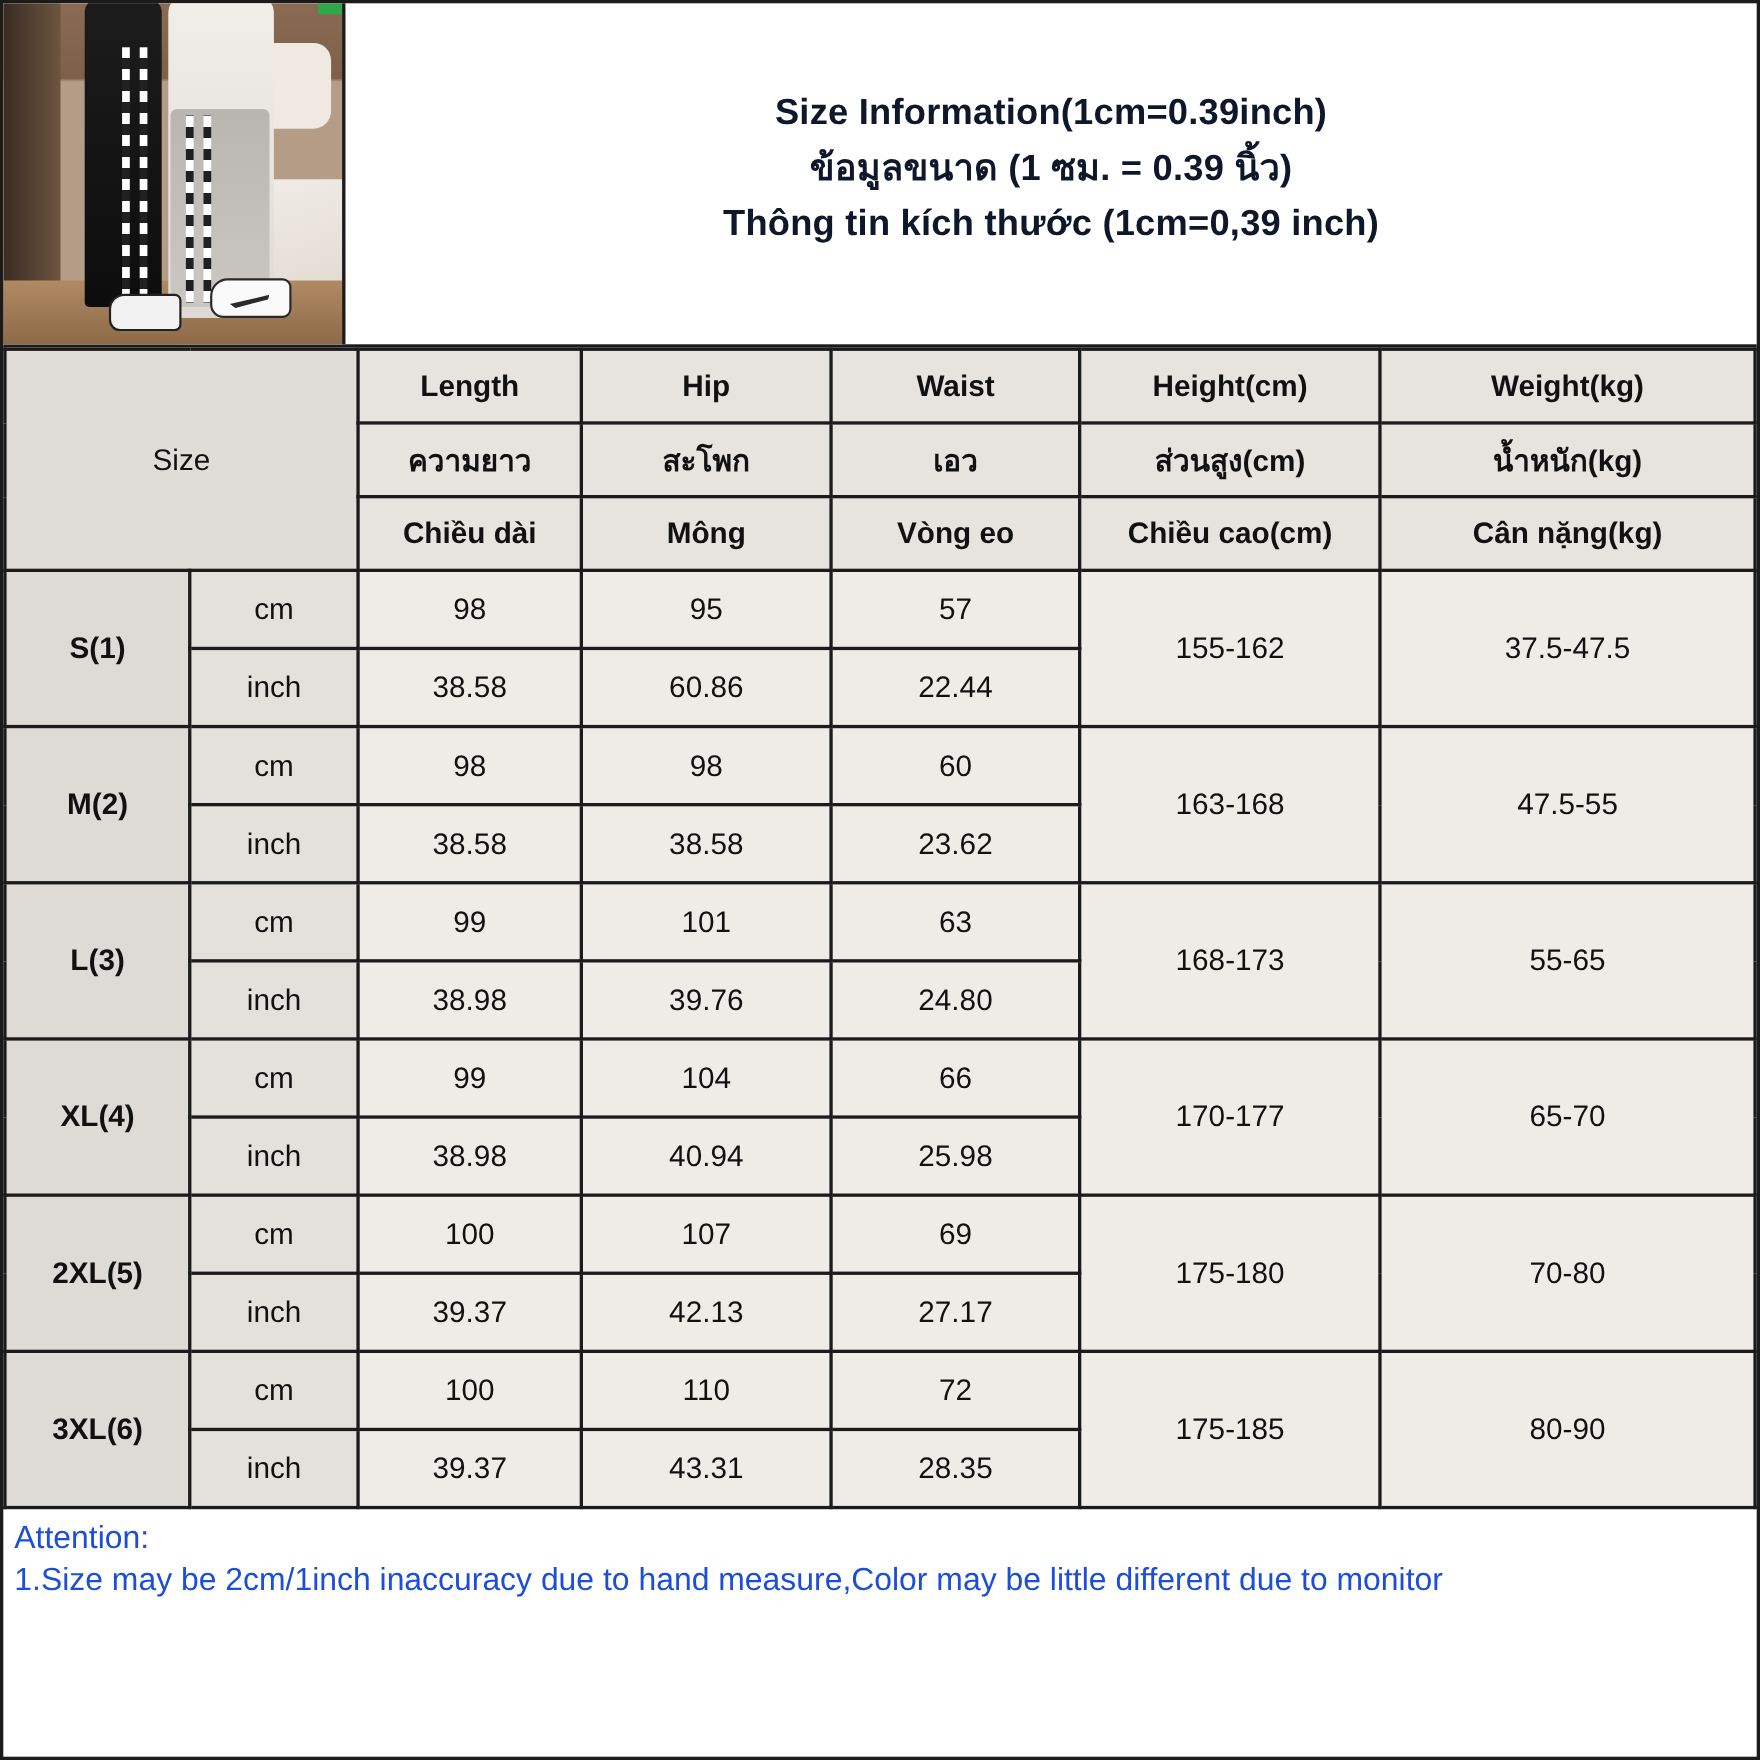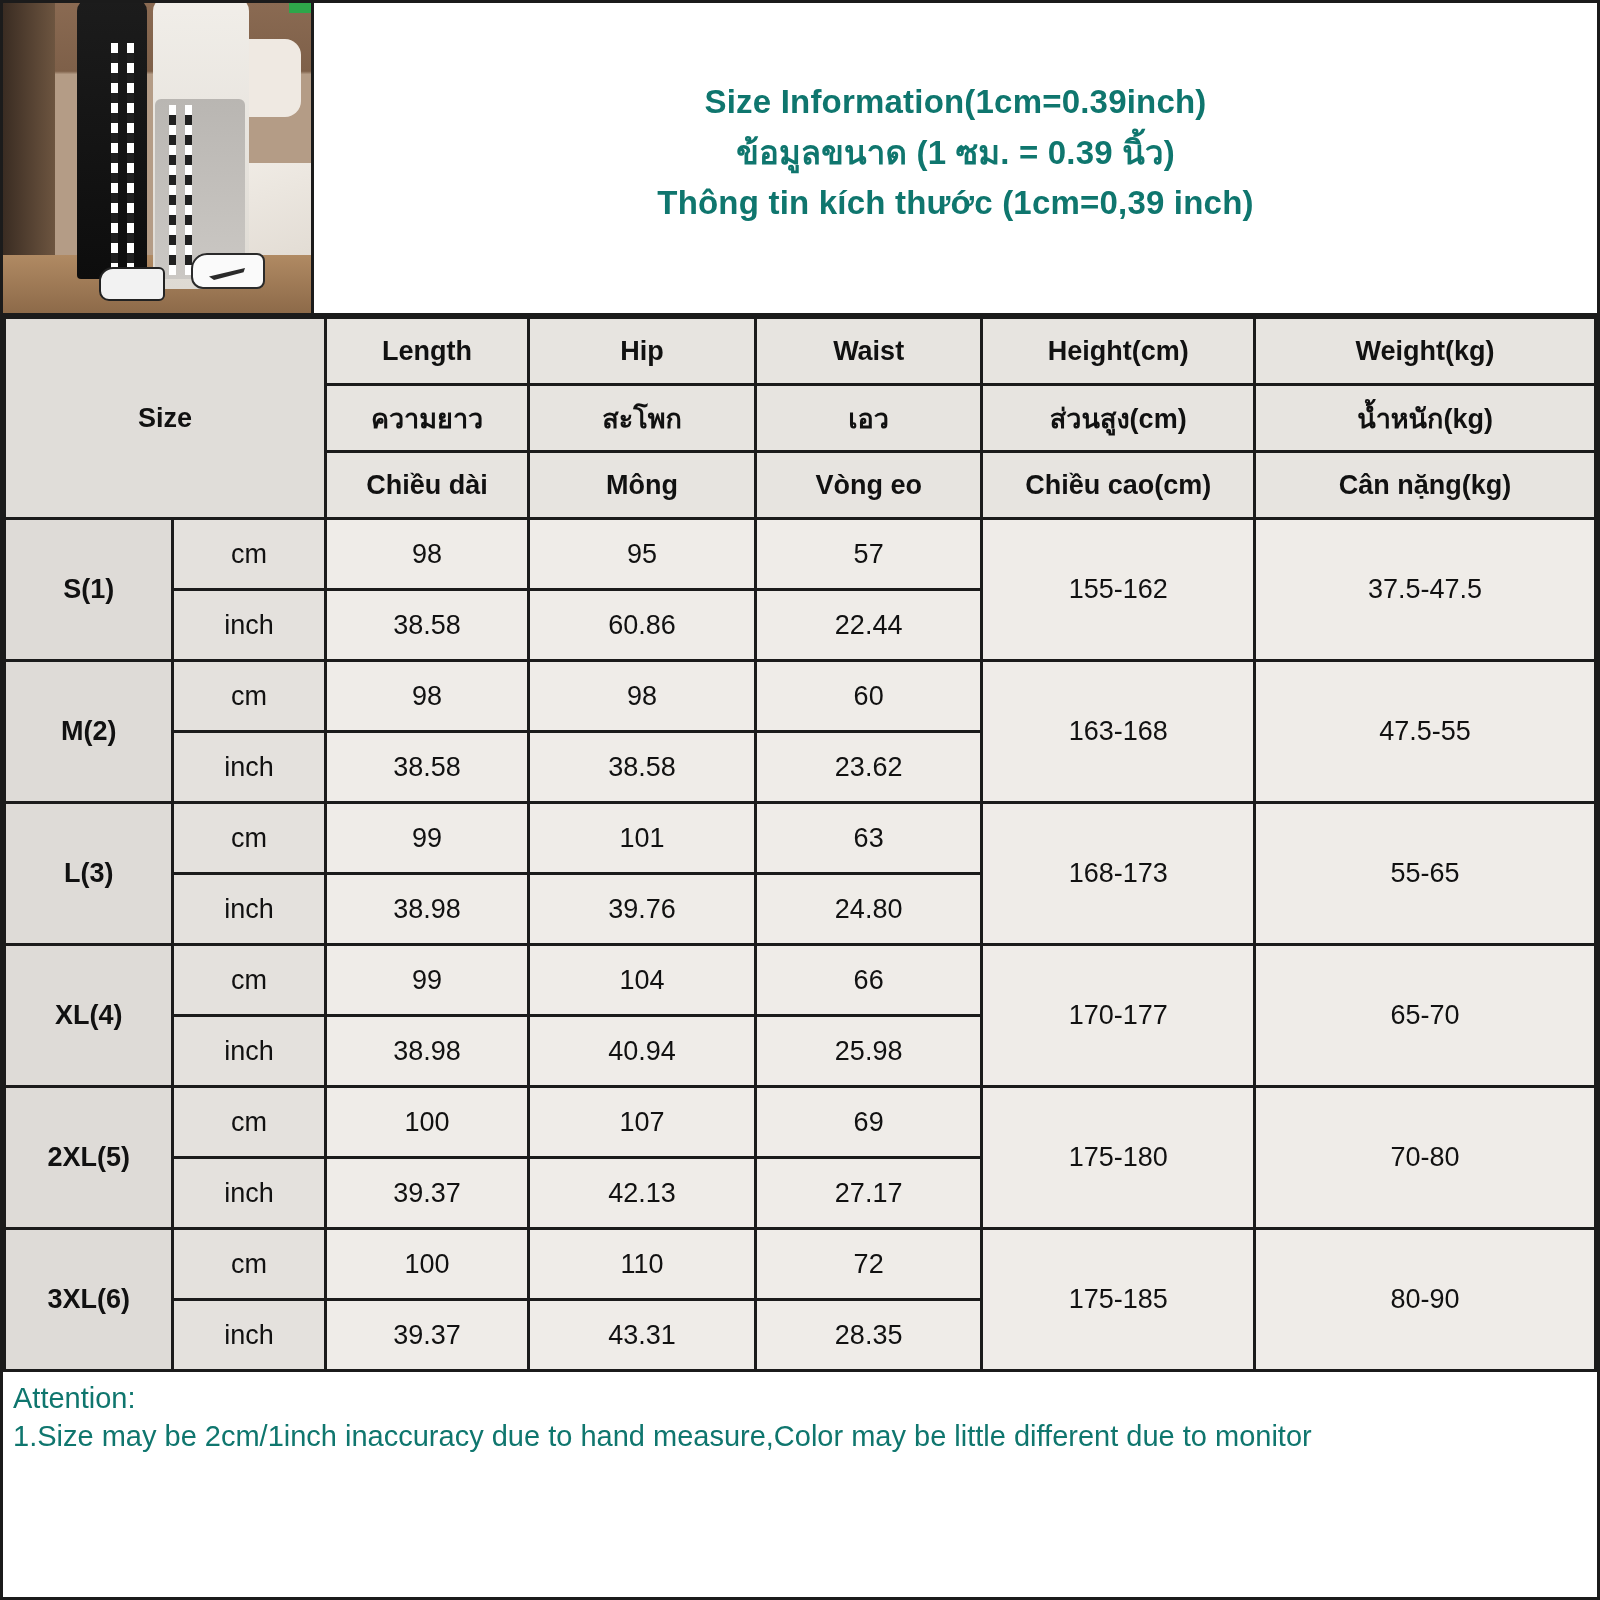--- a/index.html
+++ b/index.html
@@ -114,21 +114,21 @@
     gap: 12px;
     padding: 10px 20px 20px;
     box-sizing: border-box;
   }
   .title-line {
     font-size: 33px;
     font-weight: bold;
     letter-spacing: 0.2px;
     text-align: center;
     line-height: 1.18;
-    color: #0f766e;
+    color: #0f172a;
   }
 
   
   table.size-table {
     border-collapse: collapse;
     width: 100%;
     table-layout: fixed;
   }
   table.size-table td {
     border: 3px solid #1b1b1b;
@@ -138,21 +138,21 @@
     background: #efece8;
     padding: 0;
   }
   .hdr {
     font-weight: bold;
     font-size: 29px;
     background: #e7e4e0 !important;
     height: 64px;
   }
   .hdr-size {
-    font-weight: bold;
+    font-weight: normal;
     font-size: 46px;
     background: #e0ddd9 !important;
   }
   .col-size   { width: 168px; }
   .col-unit   { width: 152px; }
   .col-len    { width: 203px; }
   .col-hip    { width: 226px; }
   .col-waist  { width: 226px; }
   .col-height { width: 272px; }
   .col-weight { width: 340px; }
@@ -176,21 +176,21 @@
     font-size: 31px;
     background: #efece8 !important;
   }
 
   
   .attention {
     box-sizing: border-box;
     padding: 8px 10px 0 10px;
     font-size: 29px;
     line-height: 1.30;
-    color: #0f766e;
+    color: #1d4ed8;
   }
   .attention div { white-space: nowrap; }
 </style>
 </head>
 <body>
 
 <div class="sheet">
 
   <div class="top">
     <div class="photo">

